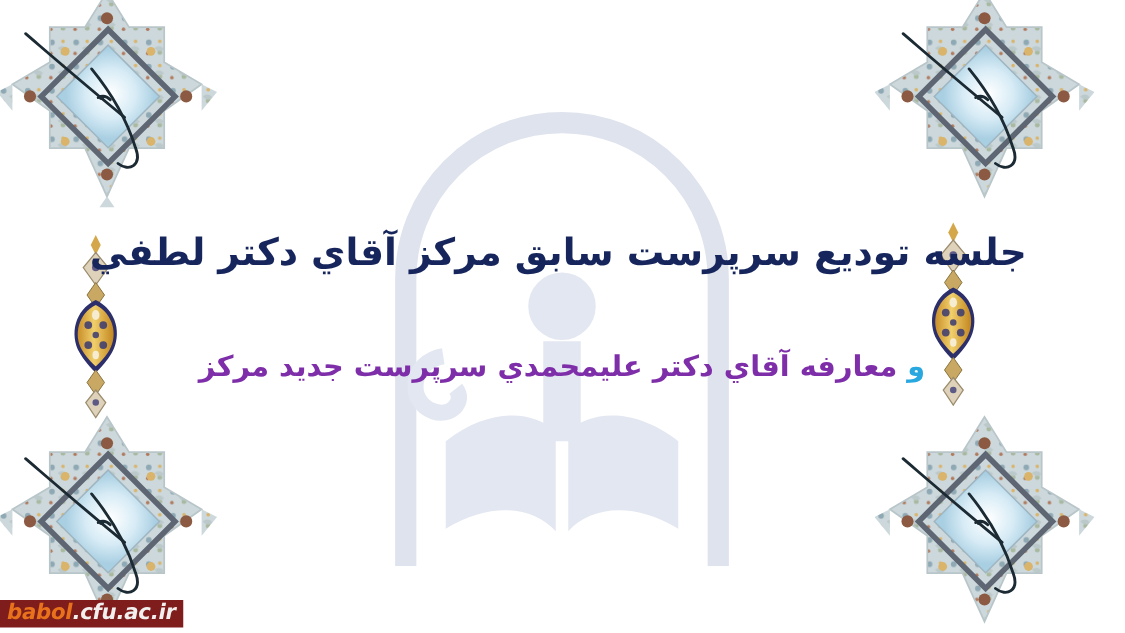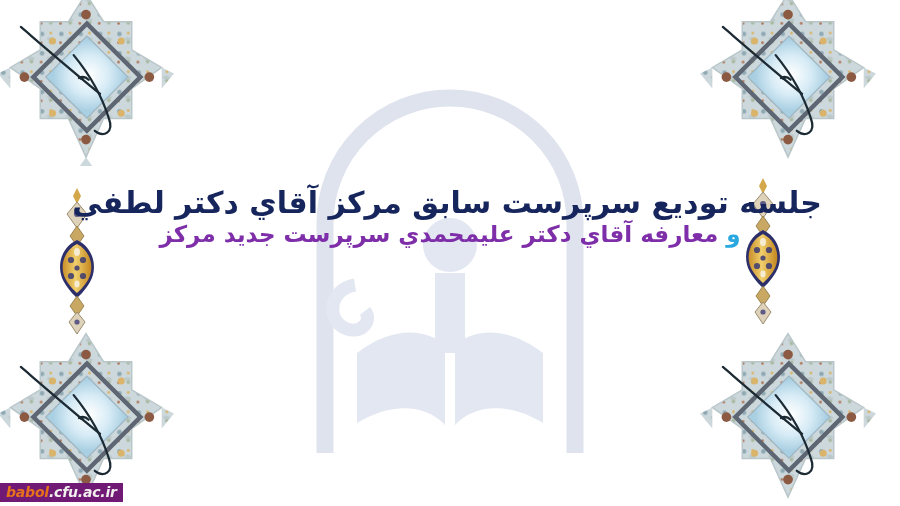--- a/index.html
+++ b/index.html
@@ -62,41 +62,42 @@
   }
   .line {
     font-weight: bold;
     letter-spacing: 0px;
     white-space: nowrap;
     line-height: 1.15;
   }
   .line-1 {
     font-size: 30px;
     color: #16255c;
+    margin-bottom: 60px;
     padding-right: 6px;
   }
   .line-2 {
     font-size: 23px;
     color: #7d2ea8;
   }
   .conj {
     color: #29a8e0;
   }
 
   
   .site-stamp {
     position: absolute;
     left: 0;
     bottom: 4px;
-    background: #701a75;
+    background: #7f1d1d;
     padding: 2px 6px 3px 6px;
     direction: ltr;
     font-style: italic;
     font-weight: bold;
-    font-size: 14px;
+    font-size: 17px;
     letter-spacing: -0.2px;
     line-height: 1;
     box-shadow: 0 0 0 0 transparent;
     text-align: right;
   }
   .site-stamp .brand { color: #e8721c; }
   .site-stamp .tld   { color: #f2f0ee; }
 </style>
 </head>
 <body>

